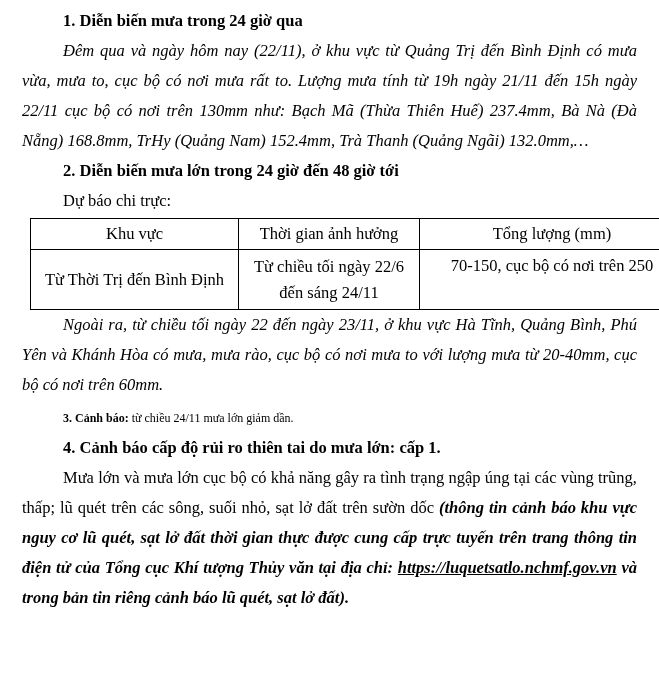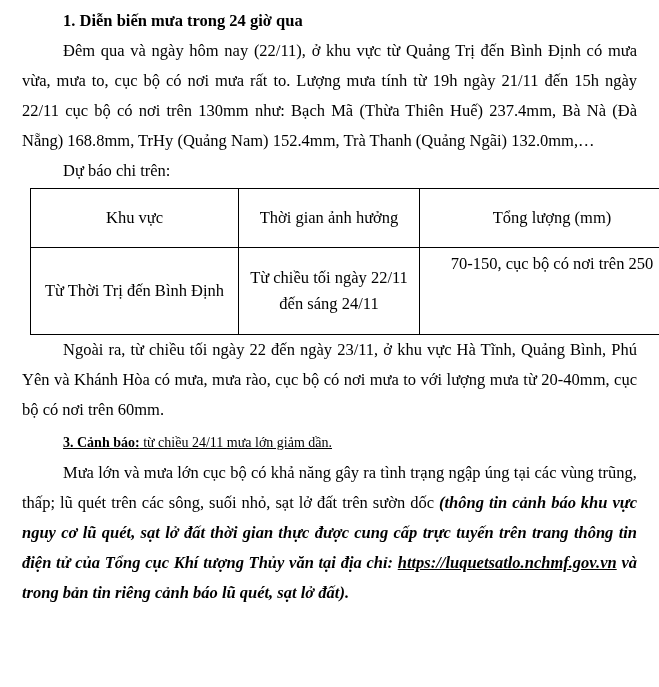--- a/index.html
+++ b/index.html
@@ -31,30 +31,30 @@
     white-space: nowrap;
   }
   .para {
     font-size: 16.5px;
     line-height: 30px;
     text-align: justify;
     text-indent: 41px;
     margin: 0;
     -webkit-hyphens: none;
     hyphens: none;
+    font-style: italic;
   }
   .para.last-line-left {
     text-align-last: left;
   }
   .mixed-heading {
-    font-size: 14px;
+    font-size: 12px;
     line-height: 30px;
     text-indent: 41px;
     margin: 0;
-    text-decoration: underline;
   }
   .mixed-heading .b {
     font-weight: bold;
   }
   .caption {
     font-size: 16.5px;
     line-height: 30px;
     text-indent: 41px;
     margin: 0;
   }
@@ -64,21 +64,21 @@
     width: 615px;
     margin: 2px 0 0 8px;
     table-layout: fixed;
   }
   .fc-table td {
     border: 1px solid #000000;
     font-size: 16.5px;
     line-height: 26px;
     text-align: center;
     vertical-align: middle;
-    padding: 16px 6px;
+    padding: 2px 6px;
   }
   .fc-table .col-area   { width: 195px; }
   .fc-table .col-time   { width: 168px; }
   .fc-table .col-total  { width: 252px; }
   .fc-table tr.head td { height: 25px; }
   .fc-table tr.body td { height: 54px; }
   .fc-table td.total-cell { vertical-align: top; padding-top: 3px; }
   
   .impact {
     font-size: 16.5px;
@@ -101,46 +101,48 @@
 </style>
 </head>
 <body>
 
 <div class="page">
 
   <p class="heading">1. Diễn biến mưa trong 24 giờ qua</p>
 
   <p class="para">Đêm qua và ngày hôm nay (22/11), ở khu vực từ Quảng Trị đến Bình Định có mưa vừa, mưa to, cục bộ có nơi mưa rất to. Lượng mưa tính từ 19h ngày 21/11 đến 15h ngày 22/11 cục bộ có nơi trên 130mm như: Bạch Mã (Thừa Thiên Huế) 237.4mm, Bà Nà (Đà Nẵng) 168.8mm, TrHy (Quảng Nam) 152.4mm, Trà Thanh (Quảng Ngãi) 132.0mm,…</p>
 
+  <p class="heading">2. Diễn biến mưa lớn trong 24 giờ đến 48 giờ tới</p>
 
 
-  <p class="caption">Dự báo chi trên:</p>
+  <p class="caption">Dự báo chi trực:</p>
 
   <table class="fc-table">
     <tbody>
       <tr class="head">
         <td class="col-area">Khu vực</td>
         <td class="col-time">Thời gian ảnh hưởng</td>
         <td class="col-total">Tổng lượng (mm)</td>
       </tr>
       <tr class="body">
         <td class="col-area">Từ Thời Trị đến Bình Định</td>
-        <td class="col-time">Từ chiều tối ngày 22/11 đến sáng 24/11</td>
+        <td class="col-time">Từ chiều tối ngày 22/6 đến sáng 24/11</td>
         <td class="col-total total-cell">70-150, cục bộ có nơi trên 250</td>
       </tr>
     </tbody>
   </table>
 
   <p class="para last-line-left">Ngoài ra, từ chiều tối ngày 22 đến ngày 23/11, ở khu vực Hà Tĩnh, Quảng Bình, Phú Yên và Khánh Hòa có mưa, mưa rào, cục bộ có nơi mưa to với lượng mưa từ 20-40mm, cục bộ có nơi trên 60mm.</p>
 
   <div class="spacer-3"></div>
 
   <p class="mixed-heading">
     <span class="b">3. Cảnh báo:</span><span> từ chiều 24/11 mưa lớn giảm dần.</span>
   </p>
 
+  <p class="heading">4. Cảnh báo cấp độ rủi ro thiên tai do mưa lớn: cấp 1.</p>
 
 
   <p class="impact">
     <span>Mưa lớn và mưa lớn cục bộ có khả năng gây ra tình trạng ngập úng tại các vùng trũng, thấp; lũ quét trên các sông, suối nhỏ, sạt lở đất trên sườn dốc </span><span class="bi">(thông tin cảnh báo khu vực nguy cơ lũ quét, sạt lở đất thời gian thực được cung cấp trực tuyến trên trang thông tin điện tử của Tổng cục Khí tượng Thủy văn tại địa chỉ: </span><span class="url">https://luquetsatlo.nchmf.gov.vn</span><span class="bi"> và trong bản tin riêng cảnh báo lũ quét, sạt lở đất).</span>
   </p>
 
 </div>
 
 </body></html>

